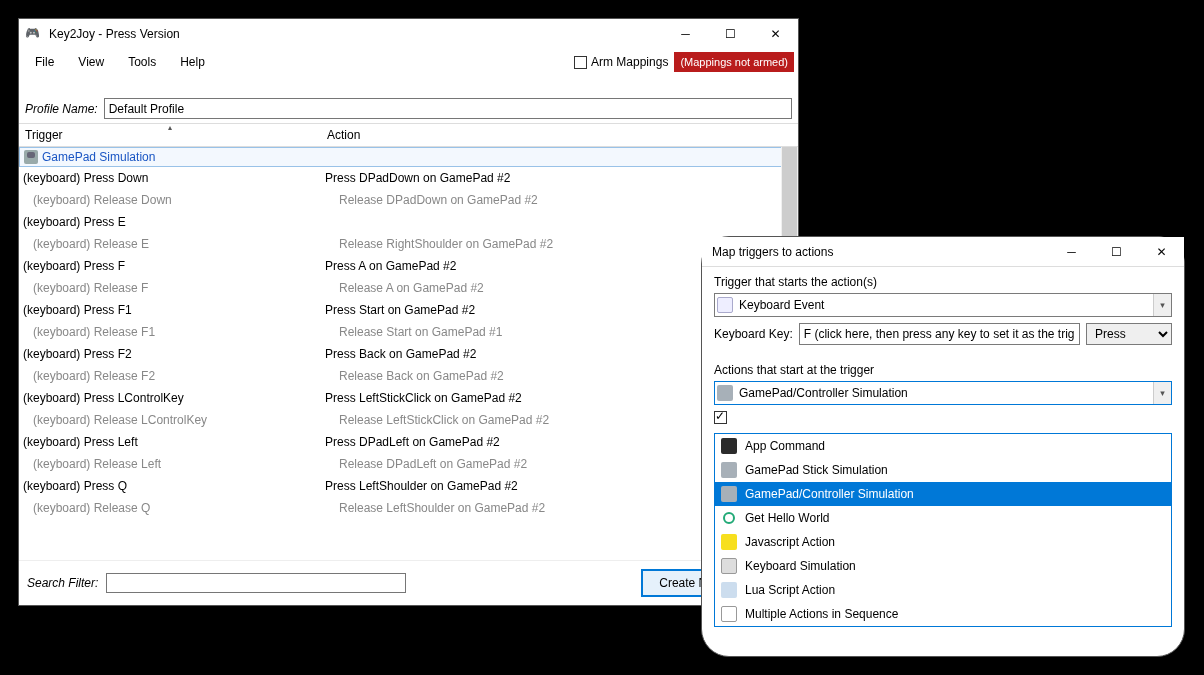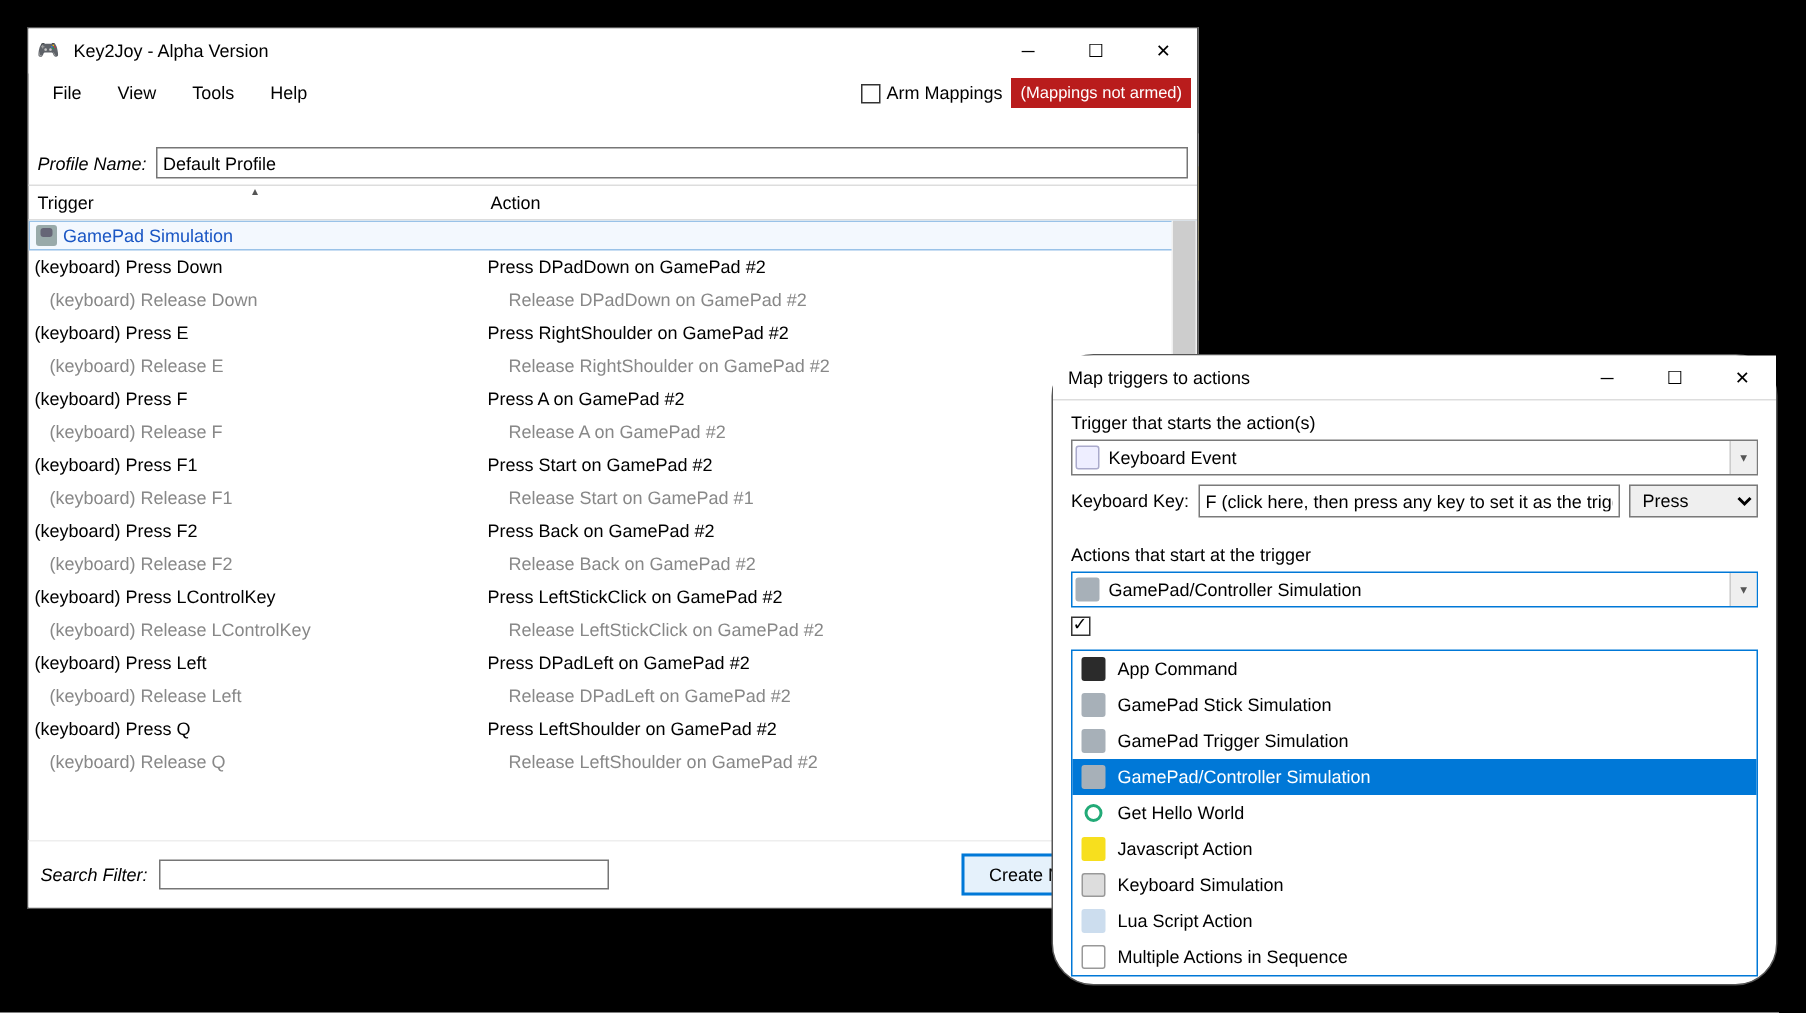--- a/index.html
+++ b/index.html
@@ -107,21 +107,21 @@
   <div class="side-device">
     <div class="dnum">#0</div>
     <div class="dicon">🎮</div>
     <div class="dlabel">Physical</div>
   </div>
 </div>
 
 <div id="main-window" class="window">
   <div class="titlebar">
     <span class="icon">🎮</span>
-    <span class="title">Key2Joy - Alpha Version</span>
+    <span class="title">Key2Joy - Press Version</span>
     <div class="tbtn">─</div>
     <div class="tbtn">☐</div>
     <div class="tbtn">✕</div>
   </div>
 
   <div class="menubar">
     <div class="mi">File</div>
     <div class="mi">View</div>
     <div class="mi">Tools</div>
     <div class="mi">Help</div>
@@ -156,21 +156,20 @@
         <div class="row">
           <div class="c1">(keyboard) Press Down</div>
           <div class="c2">Press DPadDown on GamePad #2</div>
         </div>
         <div class="row muted">
           <div class="c1">(keyboard) Release Down</div>
           <div class="c2">Release DPadDown on GamePad #2</div>
         </div>
         <div class="row">
           <div class="c1">(keyboard) Press E</div>
-          <div class="c2">Press RightShoulder on GamePad #2</div>
         </div>
         <div class="row muted">
           <div class="c1">(keyboard) Release E</div>
           <div class="c2">Release RightShoulder on GamePad #2</div>
         </div>
         <div class="row">
           <div class="c1">(keyboard) Press F</div>
           <div class="c2">Press A on GamePad #2</div>
         </div>
         <div class="row muted">
@@ -275,30 +274,24 @@
           <span class="mini-icon mi-app"></span>
         </span>
         <span>App Command</span>
       </div>
       <div class="dd-item">
         <span class="dd-icon">
           <span class="mini-icon mi-pad"></span>
         </span>
         <span>GamePad Stick Simulation</span>
       </div>
-      <div class="dd-item">
+      <div class="dd-item sel">
         <span class="dd-icon">
           <span class="mini-icon mi-pad"></span>
         </span>
-        <span>GamePad Trigger Simulation</span>
-      </div>
-      <div class="dd-item sel">
-        <span class="dd-icon">
-          <span class="mini-icon mi-pad"></span>
-        </span>
         <span>GamePad/Controller Simulation</span>
       </div>
       <div class="dd-item">
         <span class="dd-icon">
           <span class="mini-icon mi-globe"></span>
         </span>
         <span>Get Hello World</span>
       </div>
       <div class="dd-item">
         <span class="dd-icon">

